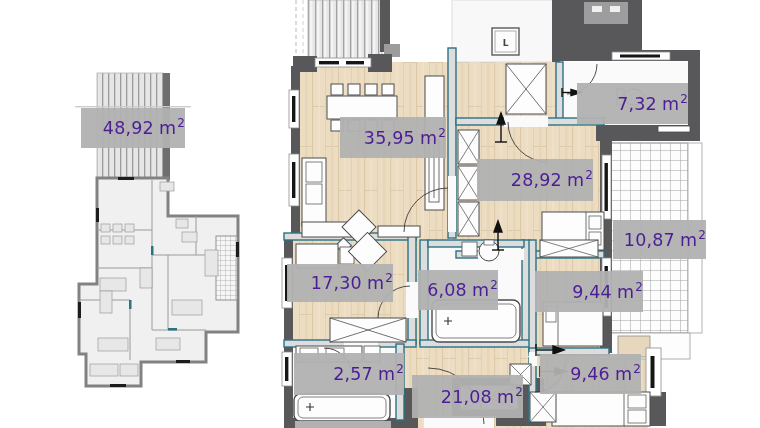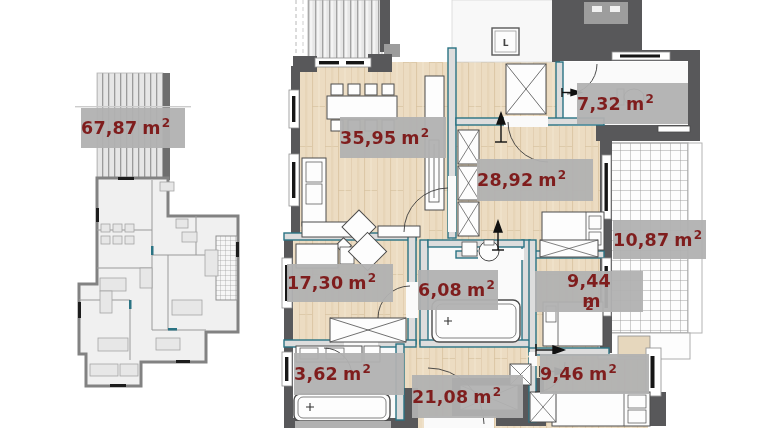--- a/index.html
+++ b/index.html
@@ -1,21 +1,21 @@
 <!DOCTYPE html>
 <html><head>
 <meta charset="utf-8">
 <style>
   html,body{margin:0;padding:0;background:#ffffff;}
   .stage{position:relative;width:760px;height:428px;background:#ffffff;overflow:hidden;
          font-family:"DejaVu Sans","Liberation Sans",sans-serif;}
   .stage svg{position:absolute;left:0;top:0;}
-  .plan-label{position:absolute;background:rgba(177,177,177,0.95);color:#7f1d1d;
-              font-weight:bold;font-size:17.5px;text-align:center;
-              display:flex;align-items:center;justify-content:flex-start;
+  .plan-label{position:absolute;background:rgba(177,177,177,0.95);color:#4c1d95;
+              font-weight:normal;font-size:17.5px;text-align:center;
+              display:flex;align-items:center;justify-content:flex-end;
               letter-spacing:0.2px;}
   .plan-label .unit{margin-left:5px;}
   .plan-label sup{font-size:12px;line-height:0;position:relative;top:-5px;margin-left:1px;}
 </style>
 </head>
 <body>
 
 <div class="stage">
 
 <svg width="760" height="428" viewBox="0 0 760 428">
@@ -337,21 +337,21 @@
             <line x1="562" y1="92.5" x2="574" y2="92.5"></line>
             <path d="M581,92.5 L571,89.5 L571,95.5 Z"></path>
           </g>
     </g>
 
     <rect x="295" y="421" width="96" height="7" fill="#b1b1b1"></rect>
   </g>
 </svg>
 
 <div class="plan-label" style="left:81px;top:108px;width:104px;height:40px;">
-  <span>67,87</span>
+  <span>48,92</span>
       <span class="unit">m</span>
       <sup>2</sup>
 </div>
 <div class="plan-label" style="left:340px;top:117px;width:106px;height:41px;">
   <span>35,95</span>
       <span class="unit">m</span>
       <sup>2</sup>
 </div>
 <div class="plan-label" style="left:577px;top:83px;width:111px;height:41px;">
   <span>7,32</span>
@@ -371,34 +371,34 @@
 <div class="plan-label" style="left:287px;top:264px;width:106px;height:38px;">
   <span>17,30</span>
       <span class="unit">m</span>
       <sup>2</sup>
 </div>
 <div class="plan-label" style="left:418px;top:270px;width:80px;height:40px;">
   <span>6,08</span>
       <span class="unit">m</span>
       <sup>2</sup>
 </div>
-<div class="plan-label" style="left:535px;top:271px;width:108px;height:41px;flex-direction:column;">
+<div class="plan-label" style="left:535px;top:271px;width:108px;height:41px;">
   <span>9,44</span>
       <span class="unit">m</span>
       <sup>2</sup>
 </div>
 <div class="plan-label" style="left:294px;top:353px;width:110px;height:42px;">
-  <span>3,62</span>
+  <span>2,57</span>
       <span class="unit">m</span>
       <sup>2</sup>
 </div>
 <div class="plan-label" style="left:412px;top:350px;width:111px;height:43px;margin-top:25px;">
   <span>21,08</span>
       <span class="unit">m</span>
       <sup>2</sup>
 </div>
-<div class="plan-label" style="left:540px;top:354px;width:109px;height:40px;">
+<div class="plan-label" style="left:540px;top:354px;width:101px;height:40px;">
   <span>9,46</span>
       <span class="unit">m</span>
       <sup>2</sup>
 </div>
 
 </div>
 
 </body></html>

